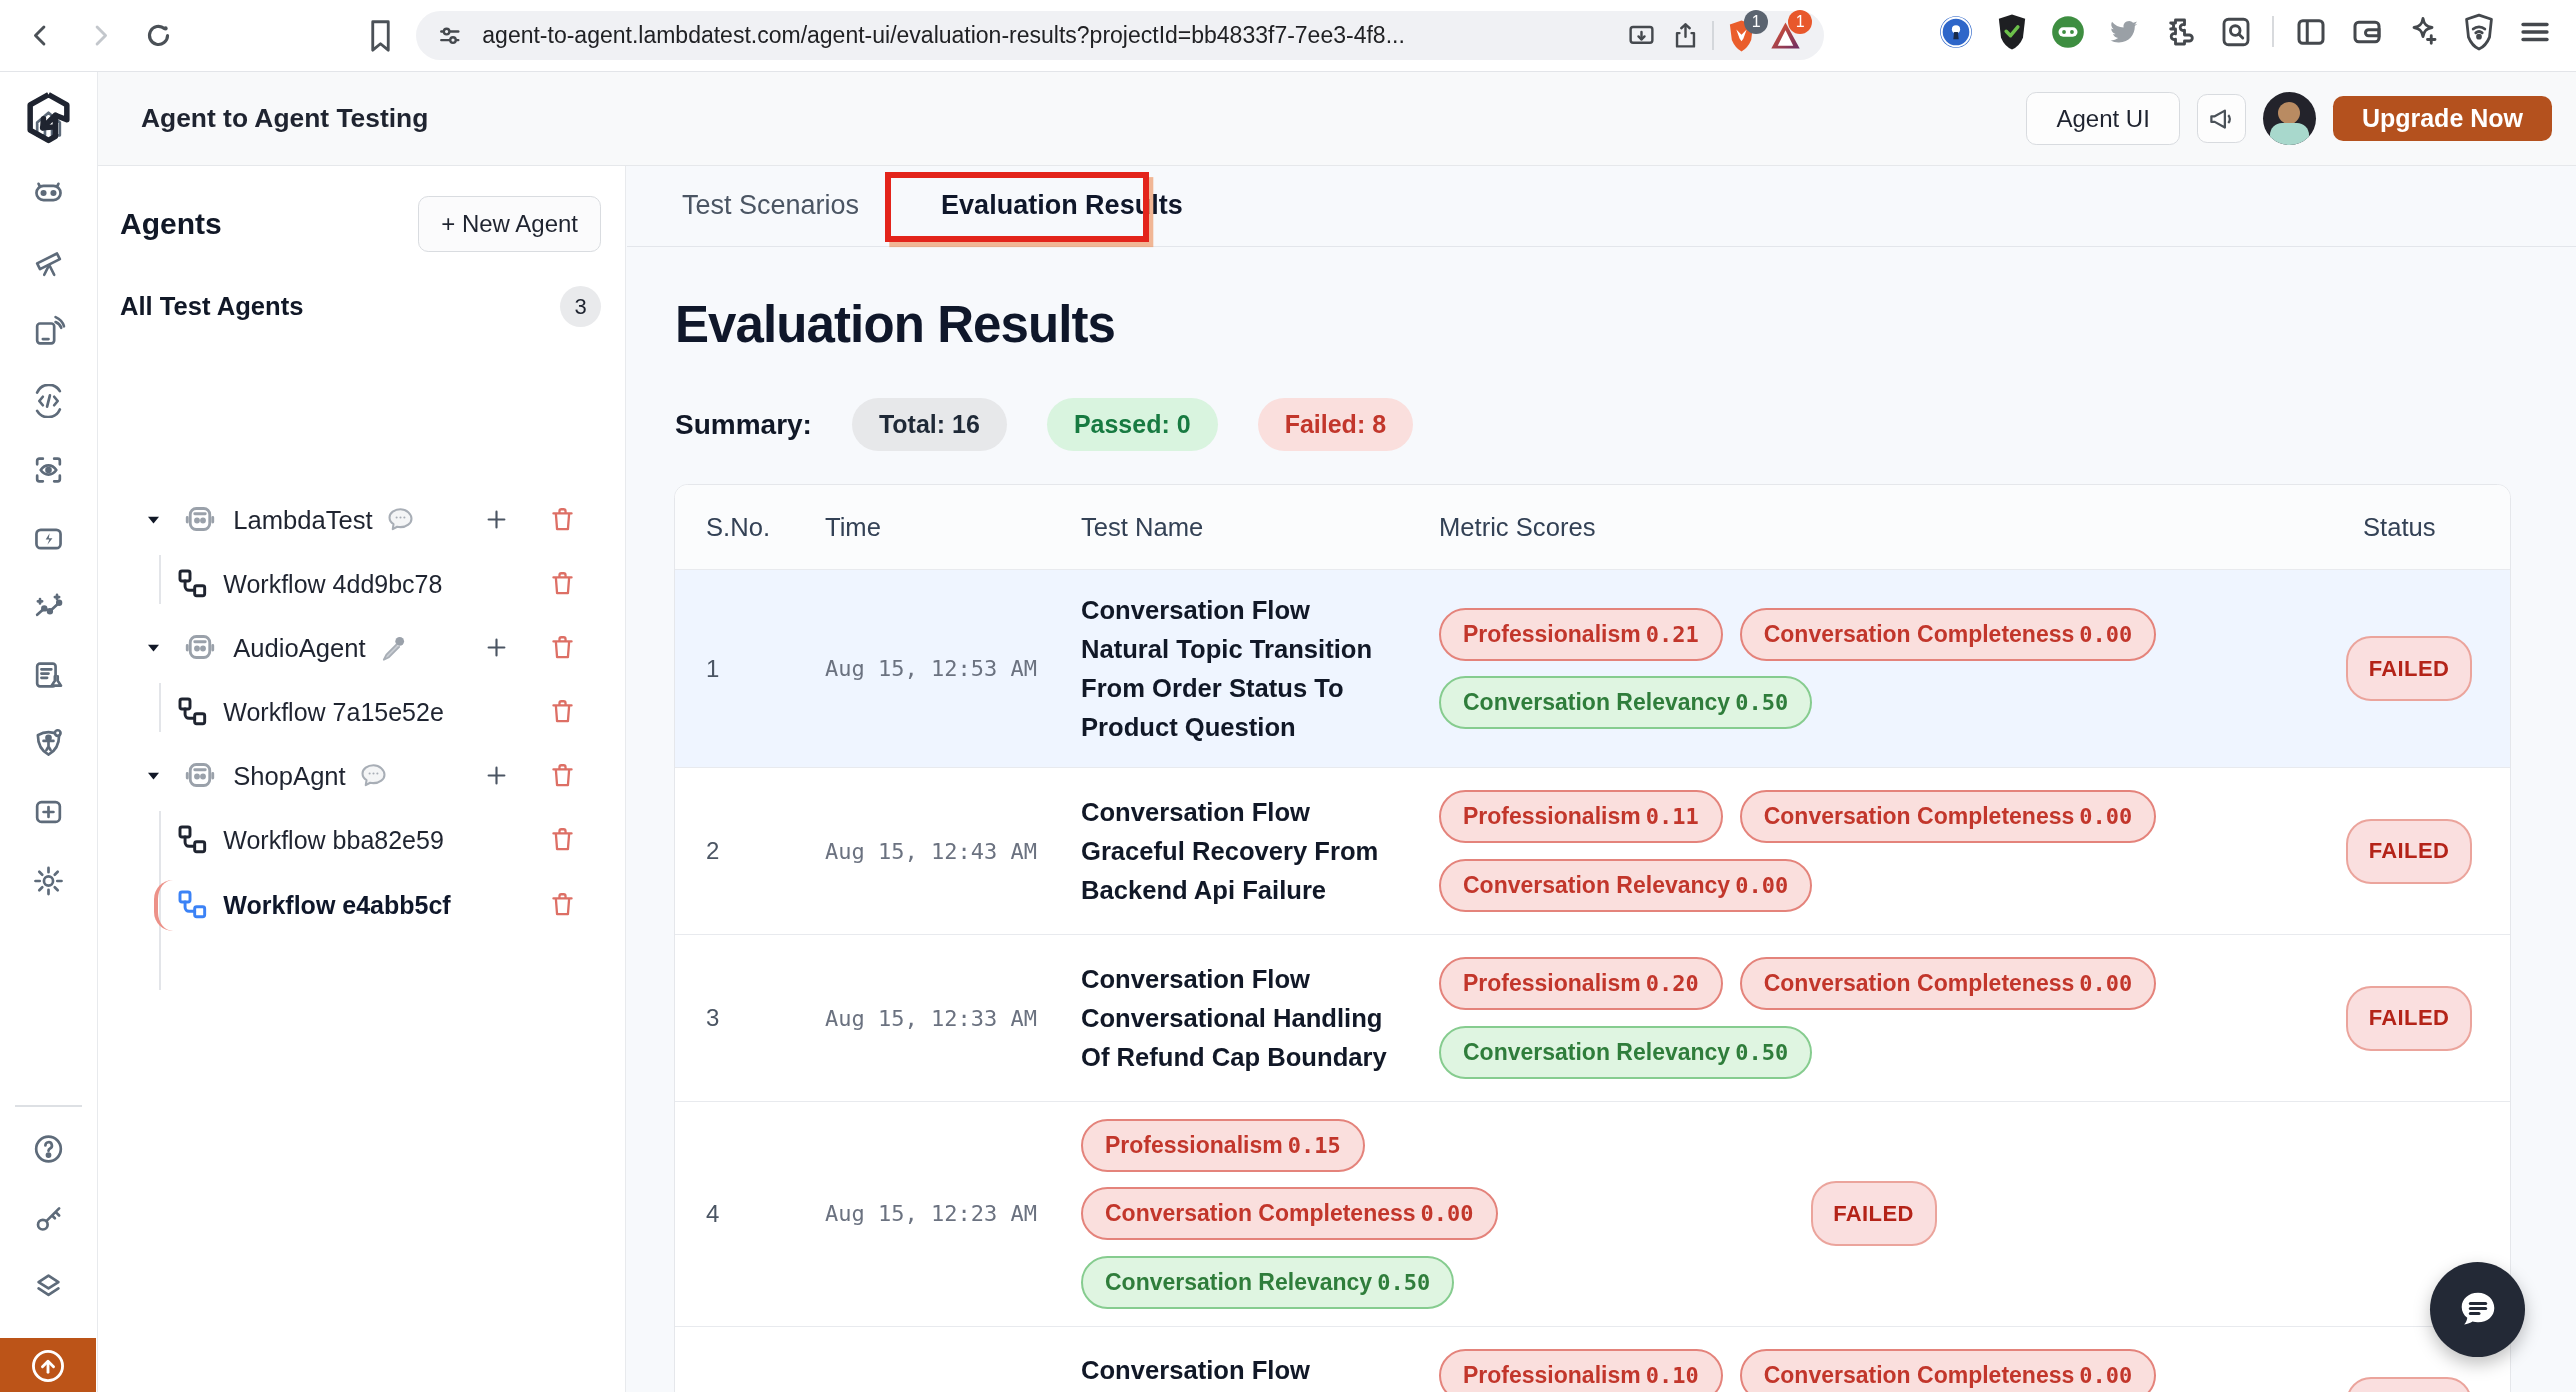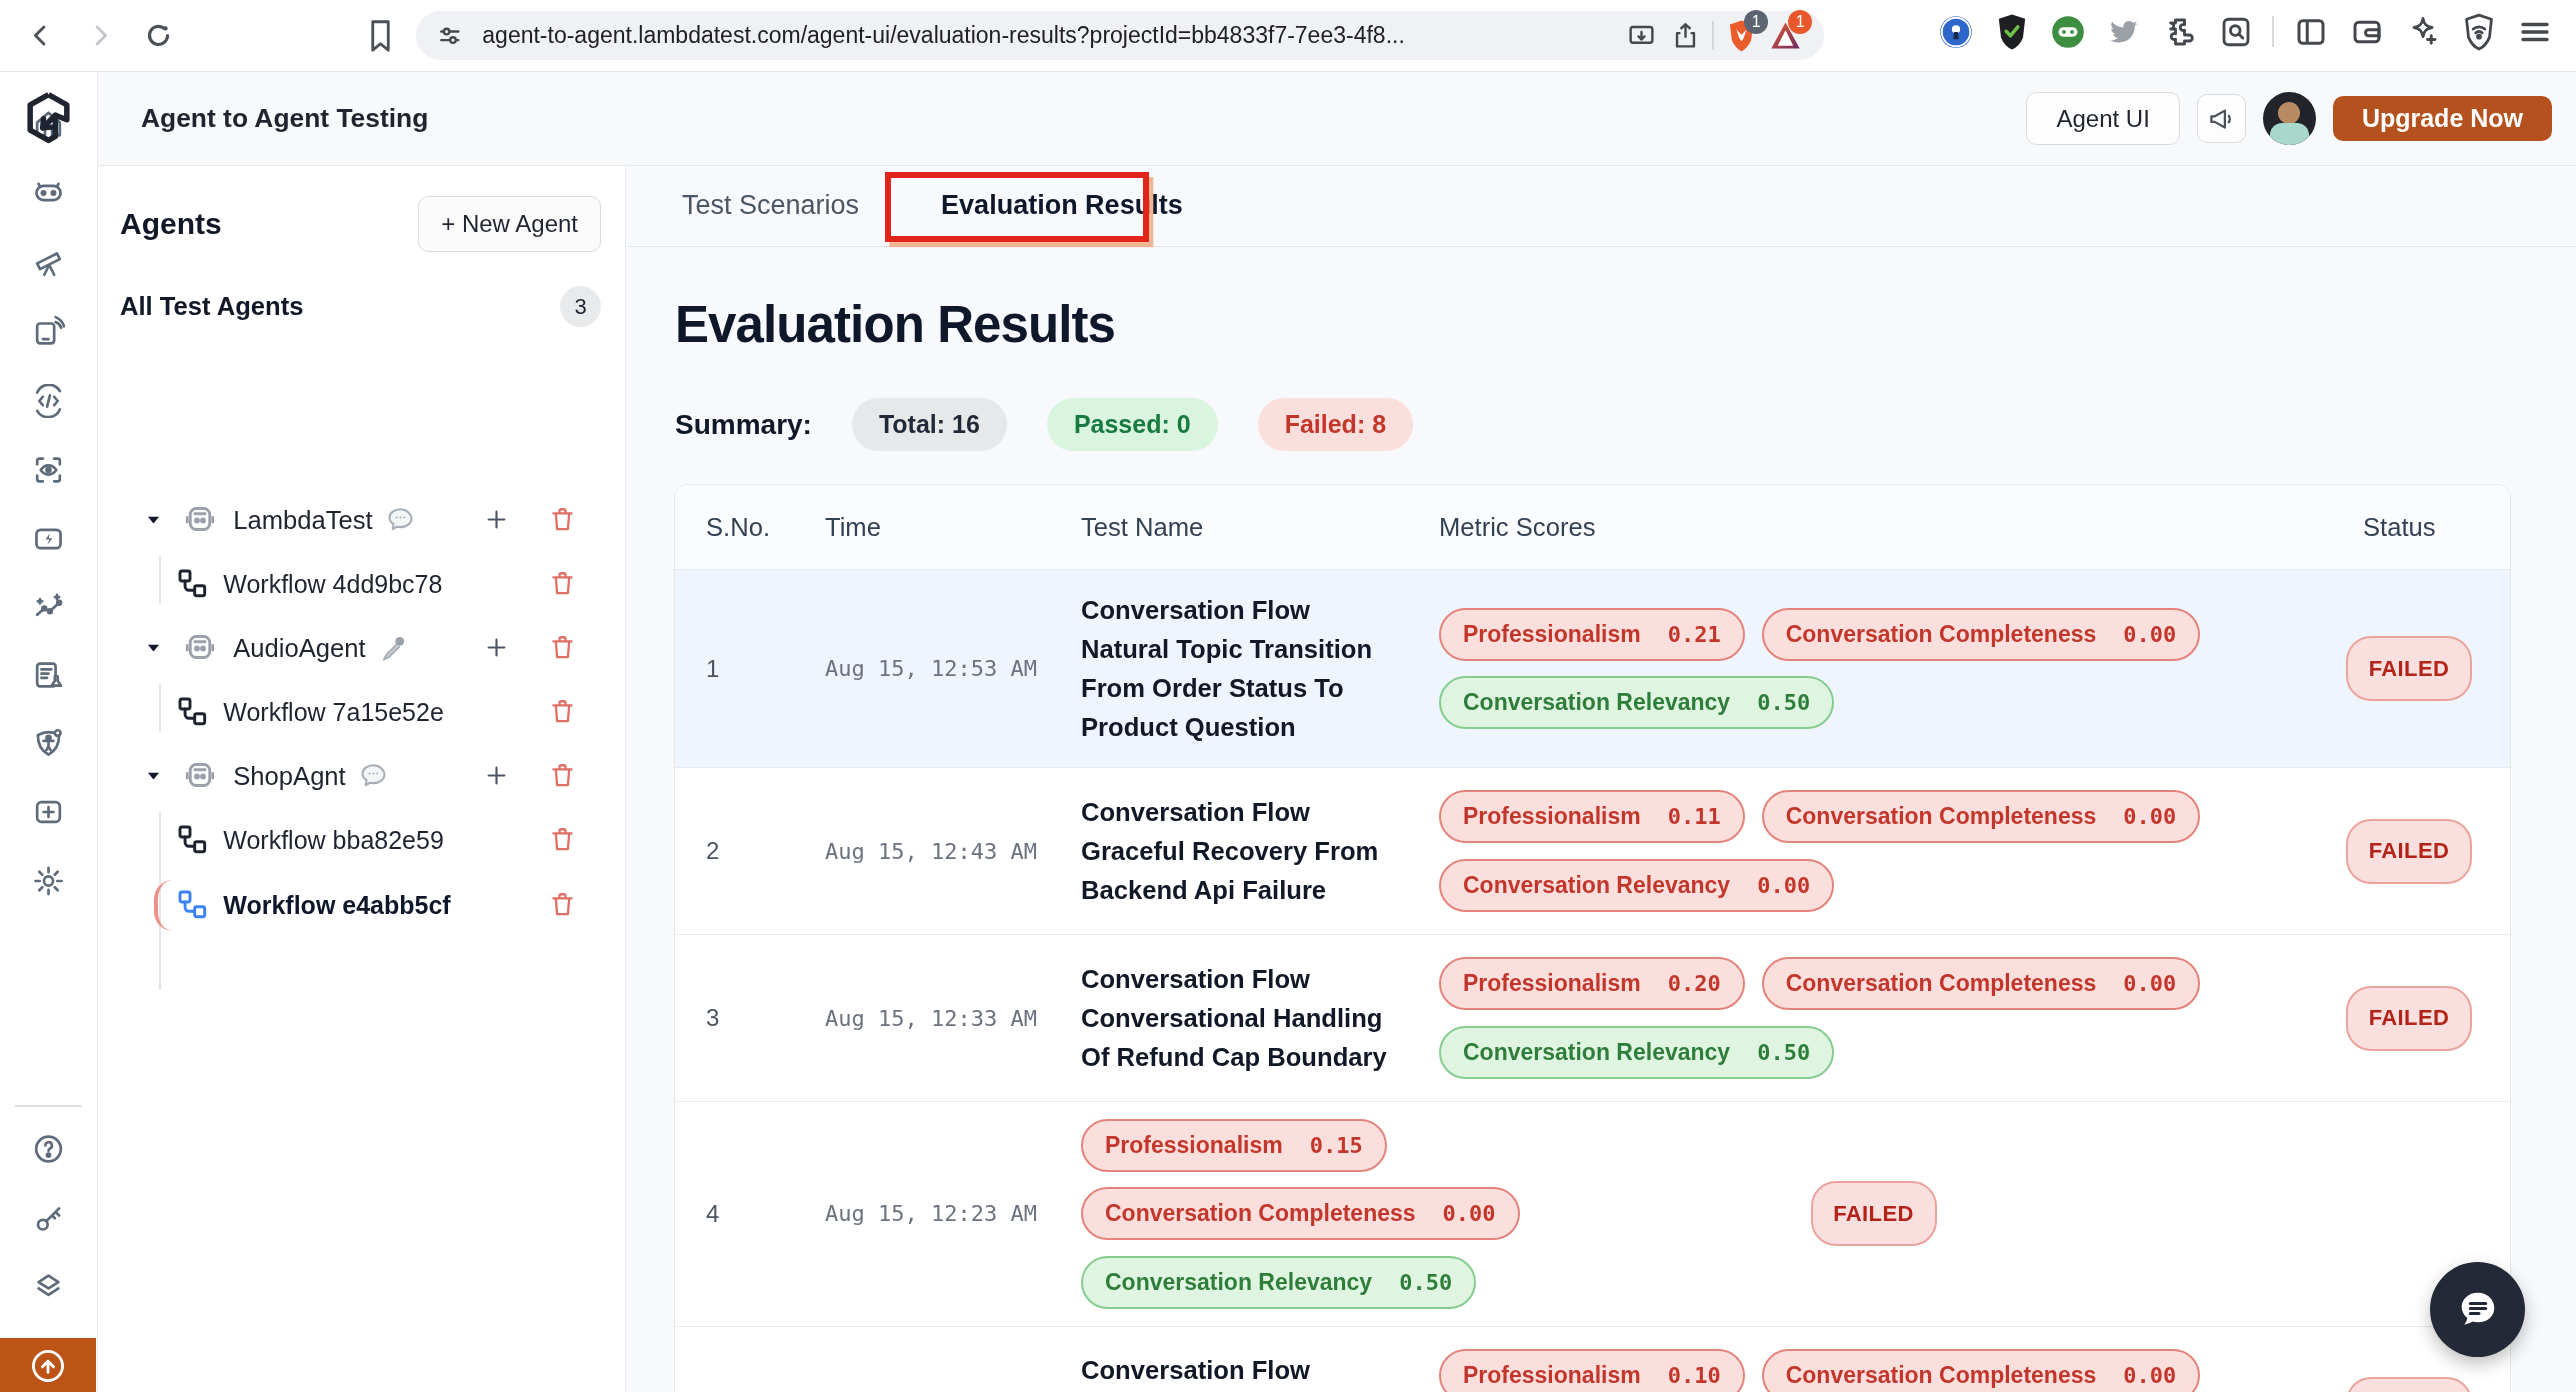--- a/index.html
+++ b/index.html
@@ -106,21 +106,21 @@
            padding-left:31px; border-bottom:1.7px solid #E8EAEE; background:#FBFCFD; }
   .th { font-size:25.6px; color:#334155; }
   .th.status { padding-left:55px; }
   .trow { display:grid; grid-template-columns:119px 256px 358px 869px 1fr; align-items:center;
           padding-left:31px; border-bottom:1.7px solid #E8EAEE; background:#FFFFFF; }
   .trow.hl { background:#EFF5FF; }
   .td-sno { font-size:24px; color:#4B5563; }
   .td-time { font-size:22px; color:#6B7280; }
   .td-name { font-size:25.6px; font-weight:700; color:#111827; line-height:39px; padding:20.5px 34px 20.5px 0; }
   .td-metrics { display:flex; flex-wrap:wrap; gap:15.3px 17px; padding:17px 25.6px 17px 0; }
-  .metric { height:53px; border-radius:26.4px; padding:0 22px; display:flex; align-items:center; gap:27px;
+  .metric { height:53px; border-radius:26.4px; padding:0 22px; display:flex; align-items:center; gap:5px;
             border:2.6px solid; font-size:23px; font-weight:700; white-space:nowrap; }
   .metric.red { background:#FADFDD; border-color:#E4837B; color:#C2362B; }
   .metric.green { background:#DFF5E1; border-color:#86CC8F; color:#2F7D3B; }
   .metric .val { font-family:"DejaVu Sans Mono", monospace; font-size:22px; }
   .td-status { display:flex; justify-content:center; }
   .status-badge { height:65px; min-width:126px; border-radius:25px; background:#FADFDF; border:2.6px solid #EBA49C;
                   color:#B42318; font-size:22px; font-weight:700; display:flex; align-items:center;
                   justify-content:center; letter-spacing:0.4px; }
 
   .chat-fab { position:absolute; left:2430px; top:1262px; width:95px; height:95px; border-radius:50%;

